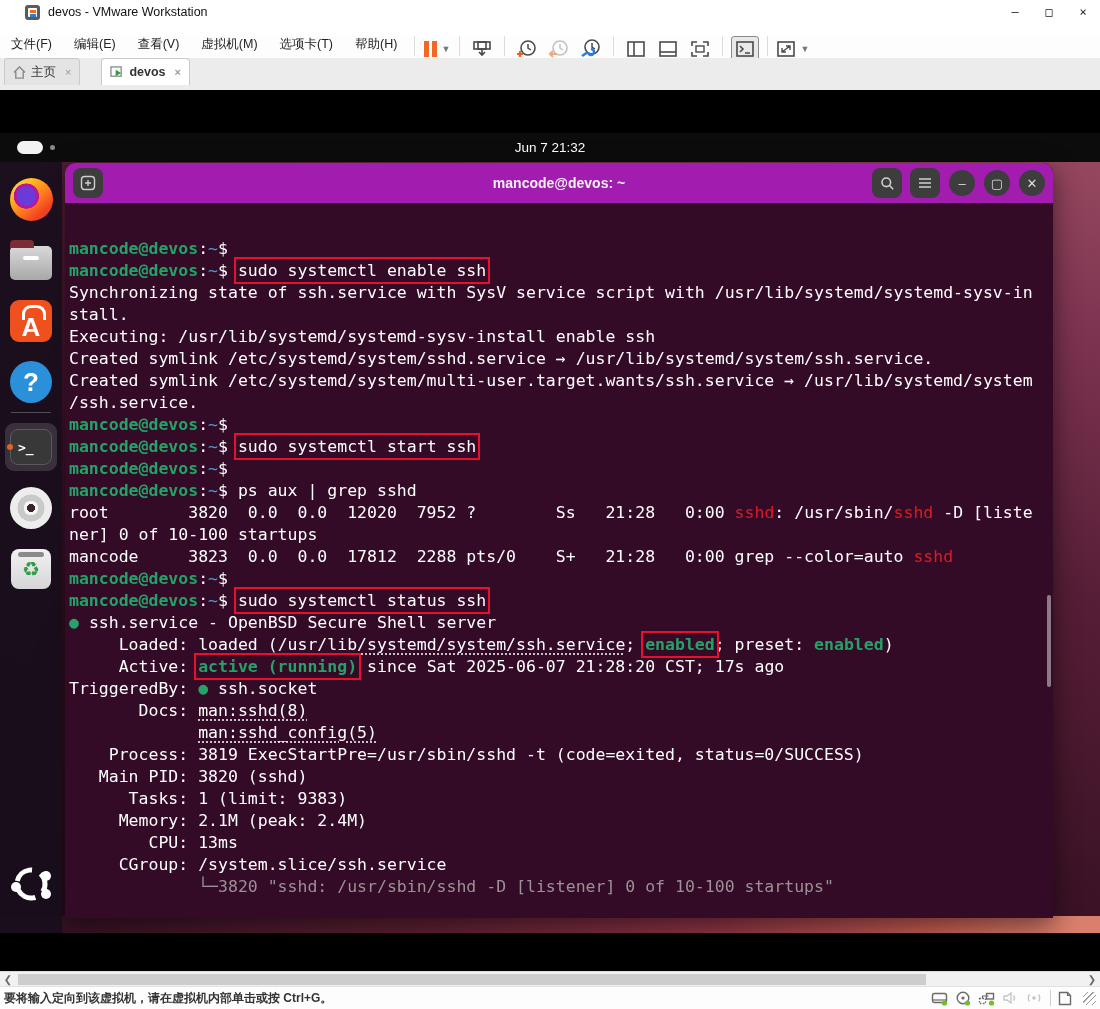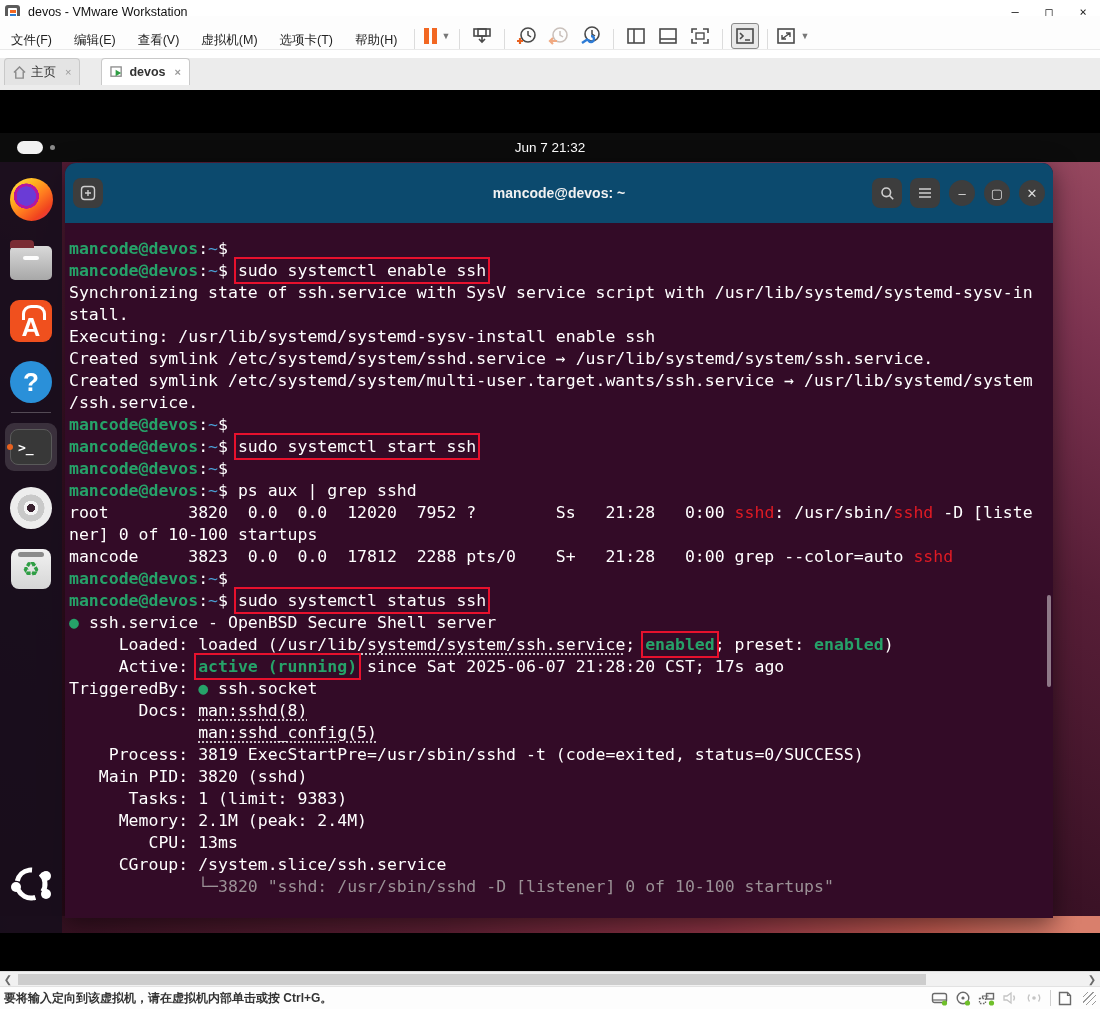--- a/index.html
+++ b/index.html
@@ -2,34 +2,34 @@
 <html><head>
 <meta charset="utf-8">
 <style>
   * { margin:0; padding:0; box-sizing:border-box; }
   html,body { width:1100px; height:1009px; overflow:hidden; background:#000;
     font-family:"Liberation Sans","DejaVu Sans",sans-serif; }
   .win { position:absolute; inset:0; background:#fff; }
 
   
   .titlebar { position:absolute; top:0; left:0; right:0; height:24px; background:#fff;
-    display:flex; align-items:center; }
+    display:flex; align-items:center;padding-left:20px; }
   .vmw-logo { width:15px; height:15px; margin:0 8px 0 5px; position:relative;
     background:#5b5b5b; border-radius:3px; }
   .vmw-logo::before { content:""; position:absolute; inset:3px; background:#fff; border-radius:1px; }
   .vmw-logo::after { content:""; position:absolute; left:5px; top:5px; width:6px; height:3px;
     background:#f26722; box-shadow:0 4px 0 #2d7dd2; }
   .title-text { font-size:12.5px; color:#111; }
   .win-controls { margin-left:auto; display:flex; height:100%; }
   .win-btn { width:34px; height:100%; display:flex; align-items:center; justify-content:center;
     font-size:12px; color:#222; font-family:"DejaVu Sans Mono",monospace; }
 
   
-  .menurow { position:absolute; top:16px; left:0; right:0; height:34px; background:#fdfdfd;
-    display:flex; align-items:flex-end; border-bottom:1px solid #e9e9e9; }
+  .menurow { position:absolute; top:36px; left:0; right:0; height:34px; background:#fdfdfd;
+    display:flex; align-items:flex-start; border-bottom:1px solid #e9e9e9; }
   .menu-item { font-size:12.5px; color:#222; padding:0 11px; }
   .tb-sep { width:1px; height:20px; background:#dcdcdc; margin:0 6px; }
   .tb-btn { height:26px; min-width:28px; display:flex; align-items:center; justify-content:center;
     margin:0 2px; border-radius:3px; }
   .pause-bars { display:flex; gap:3px; }
   .pause-bars i { display:block; width:5px; height:16px; background:#f26722; }
   .dd { font-size:9px; color:#777; margin-left:4px; }
   .tb-pressed { background:#e9e9e9; border:1px solid #8a8a8a; }
   svg.tbi { display:block; }
 
@@ -89,21 +89,21 @@
     position:relative; display:flex; align-items:center; justify-content:center;
     color:#2f9e44; font-size:20px; }
   .ic-trash::before { content:""; position:absolute; top:3px; left:7px; right:7px; height:5px;
     border-radius:3px; background:#8b8b8b; }
   .dock-logo { margin-top:auto; margin-bottom:22px; }
 
   
   .terminal { position:absolute; left:65px; top:1px; width:988px; height:755px;
     border-radius:11px 11px 0 0; background:#330b27; overflow:hidden; z-index:4;
     box-shadow:0 6px 24px rgba(0,0,0,.5); }
-  .term-head { position:absolute; top:0; left:0; right:0; height:60px; background:#0c4a6e;
+  .term-head { position:absolute; top:0; left:0; right:0; height:40px; background:#a21caf;
     display:flex; align-items:center; }
   .term-title { position:absolute; left:0; right:0; text-align:center; color:#f2f2f2;
     font-size:14px; font-weight:bold; }
   .th-btn { width:30px; height:30px; border-radius:8px; background:#3d3d3d; color:#ddd;
     display:flex; align-items:center; justify-content:center; margin-left:8px; z-index:2; }
   .th-right { margin-left:auto; display:flex; align-items:center; margin-right:8px; z-index:2; }
   .th-circle { width:26px; height:26px; border-radius:50%; background:#3d3d3d; color:#ddd;
     display:flex; align-items:center; justify-content:center; margin-left:9px; font-size:13px; }
   .term-body { position:absolute; top:46px; left:4px; right:4px; bottom:0; overflow:hidden;
     font-family:"DejaVu Sans Mono",monospace; font-size:16.5px; color:#ffffff; white-space:pre; }

